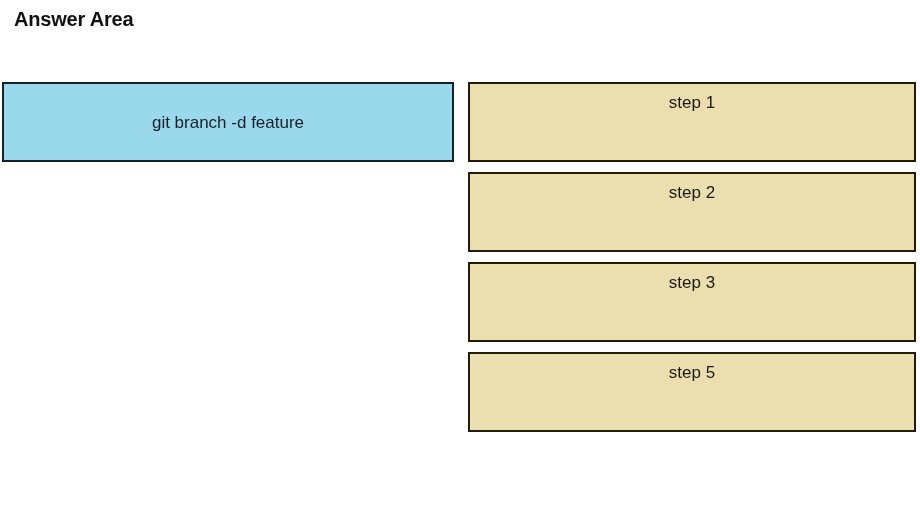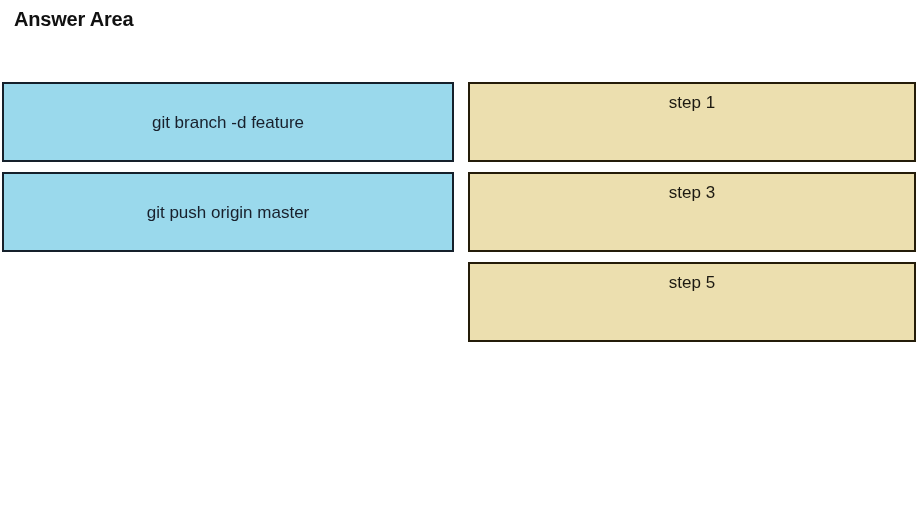--- a/index.html
+++ b/index.html
@@ -81,28 +81,28 @@
 <body>
 
 <h1 id="page-title">Answer Area</h1>
 
 <div id="drag-drop-area">
 
   <div class="column left">
     <div class="option-box">
       <span class="box-label">git branch -d feature</span>
     </div>
-    <div class="option-box">
-      <span class="box-label">git push origin master</span>
-    </div>
   </div>
 
   <div class="column right">
     <div class="target-box">
       <span class="box-label">step 1</span>
+    </div>
+    <div class="target-box">
+      <span class="box-label">step 2</span>
     </div>
     <div class="target-box">
       <span class="box-label">step 3</span>
     </div>
     <div class="target-box">
       <span class="box-label">step 5</span>
     </div>
   </div>
 
 </div>

